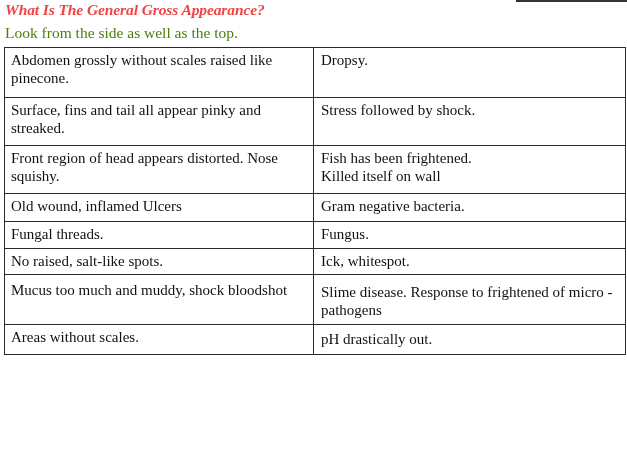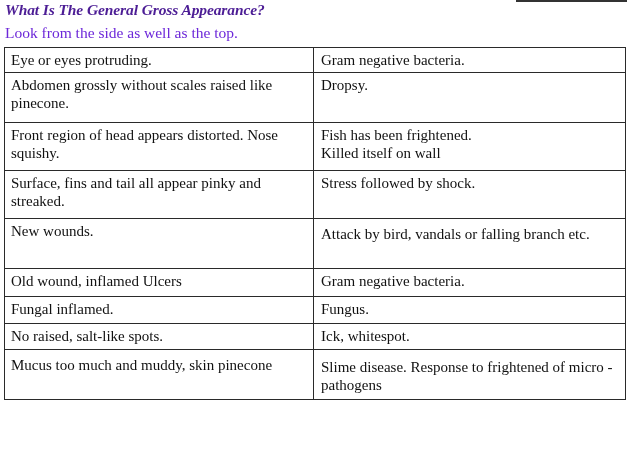--- a/index.html
+++ b/index.html
@@ -7,25 +7,25 @@
       width:627px; height:459px; position:relative; overflow:hidden;
       font-family:"Liberation Serif", "DejaVu Serif", serif;
       color:#111;
     }
     .corner-mark {
       position:absolute; left:516px; top:0; width:111px; height:2px; background:#333;
     }
     .heading {
       position:absolute; left:5px; top:1px;
       font-size:15.5px; font-weight:bold; font-style:italic;
-      letter-spacing:-0.1px; color:#4c1d95;
+      letter-spacing:-0.1px; color:#ef4444;
     }
     .intro {
       position:absolute; left:5px; top:24px;
-      font-size:15.5px; color:#6d28d9;
+      font-size:15.5px; color:#4d7c0f;
     }
     table.appearance {
       position:absolute; left:4px; top:47px;
       width:622px;
       border-collapse:collapse;
       font-size:15px; line-height:18px;
     }
     table.appearance td {
       border:1.3px solid #2a2a2a;
       vertical-align:top;
@@ -37,51 +37,47 @@
 </head>
 <body>
 
 <div class="corner-mark"></div>
 
 <div class="heading">What Is The General Gross Appearance?</div>
 <div class="intro">Look from the side as well as the top.</div>
 
 <table class="appearance">
   <tbody>
-    <tr style="height:25px">
-      <td class="c1">Eye or eyes protruding.</td>
-      <td class="c2">Gram negative bacteria.</td>
-    </tr>
     <tr style="height:50px">
       <td class="c1">Abdomen grossly without scales raised like pinecone.</td>
       <td class="c2">Dropsy.</td>
+    </tr>
+    <tr style="height:48px">
+      <td class="c1">Surface, fins and tail all appear pinky and streaked.</td>
+      <td class="c2">Stress followed by shock.</td>
     </tr>
     <tr style="height:48px">
       <td class="c1">Front region of head appears distorted. Nose squishy.</td>
       <td class="c2" style="white-space:pre-line">Fish has been frightened.
 Killed itself on wall</td>
     </tr>
-    <tr style="height:48px">
-      <td class="c1">Surface, fins and tail all appear pinky and streaked.</td>
-      <td class="c2">Stress followed by shock.</td>
-    </tr>
-    <tr style="height:50px">
-      <td class="c1">New wounds.</td>
-      <td class="c2" style="padding-top:6px">Attack by bird, vandals or falling branch etc.</td>
-    </tr>
     <tr style="height:28px">
       <td class="c1">Old wound, inflamed Ulcers</td>
       <td class="c2">Gram negative bacteria.</td>
     </tr>
     <tr style="height:27px">
-      <td class="c1">Fungal inflamed.</td>
+      <td class="c1">Fungal threads.</td>
       <td class="c2">Fungus.</td>
     </tr>
     <tr style="height:26px">
       <td class="c1">No raised, salt-like spots.</td>
       <td class="c2">Ick, whitespot.</td>
     </tr>
     <tr style="height:50px">
-      <td class="c1" style="padding-top:6px">Mucus too much and muddy, skin pinecone</td>
+      <td class="c1" style="padding-top:6px">Mucus too much and muddy, shock bloodshot</td>
       <td class="c2" style="padding-top:8px">Slime disease. Response to frightened of micro - pathogens</td>
+    </tr>
+    <tr style="height:30px">
+      <td class="c1">Areas without scales.</td>
+      <td class="c2" style="padding-top:5px">pH drastically out.</td>
     </tr>
   </tbody>
 </table>
 
 </body></html>

